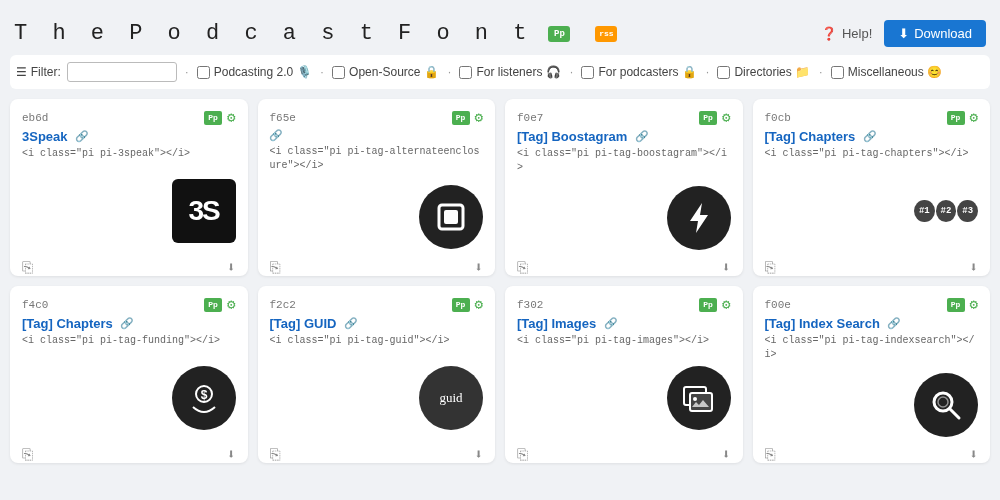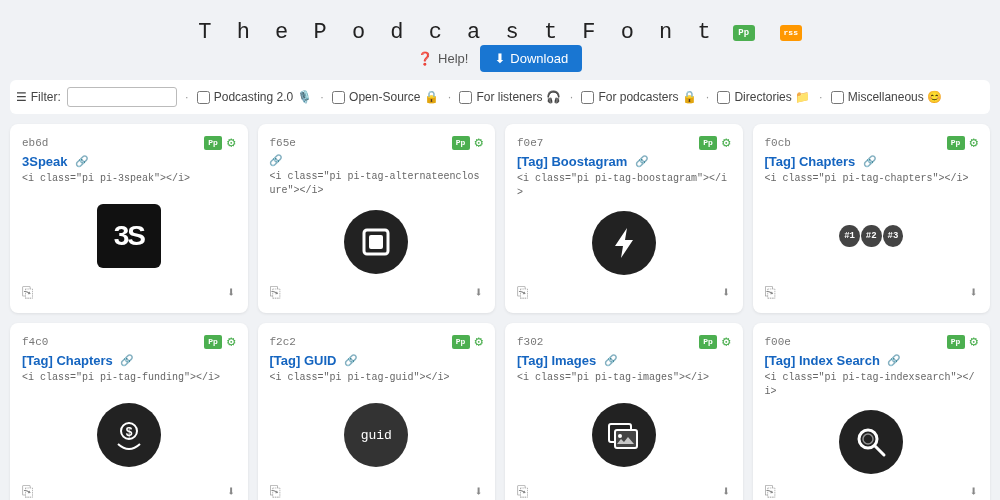--- a/index.html
+++ b/index.html
@@ -15,21 +15,20 @@
       background: #f0f2f5;
       min-height: 500px;
       padding: 10px;
     }
     
     .header {
       display: flex;
       align-items: center;
       justify-content: space-between;
       padding: 10px 4px 8px 4px;
-      flex-direction: column;
     }
     .header-title {
       font-size: 22px;
       font-family: 'Courier New', Courier, monospace;
       letter-spacing: 6px;
       color: #222;
       font-weight: 400;
     }
     .header-title-icons {
       display: inline-flex;
@@ -127,21 +126,21 @@
     }
     
     .cards-grid {
       display: grid;
       grid-template-columns: repeat(4, 1fr);
       gap: 10px;
     }
     .card {
       background: #fff;
       border-radius: 8px;
-      padding: 10px 12px 12px 12px;
+      padding: 10px 12px 0 12px;
       box-shadow: 0 1px 3px rgba(0,0,0,0.08);
       display: flex;
       flex-direction: column;
       gap: 3px;
       min-height: 160px;
     }
     .card-header {
       display: flex;
       align-items: center;
       justify-content: space-between;
@@ -191,21 +190,21 @@
       font-size: 10px;
       color: #666;
       font-family: 'Courier New', Courier, monospace;
       line-height: 1.4;
       word-break: break-all;
     }
     .card-preview {
       flex: 1;
       display: flex;
       align-items: center;
-      justify-content: center;
+      justify-content: flex-end;
       padding: 8px 0 2px 0;
     }
     .card-footer {
       display: flex;
       justify-content: space-between;
       align-items: center;
       padding-top: 4px;
     }
     .card-footer-icon {
       color: #888;
@@ -263,21 +262,21 @@
     .icon-guid {
       width: 64px;
       height: 64px;
       background: #333;
       border-radius: 50%;
       display: flex;
       align-items: center;
       justify-content: center;
       color: #fff;
       font-size: 13px;
-      font-family: Liberation Mono, monospace;
+      font-family: Liberation Serif, serif;
     }
     .icon-images {
       width: 64px;
       height: 64px;
       background: #222;
       border-radius: 50%;
       display: flex;
       align-items: center;
       justify-content: center;
       color: #fff;

